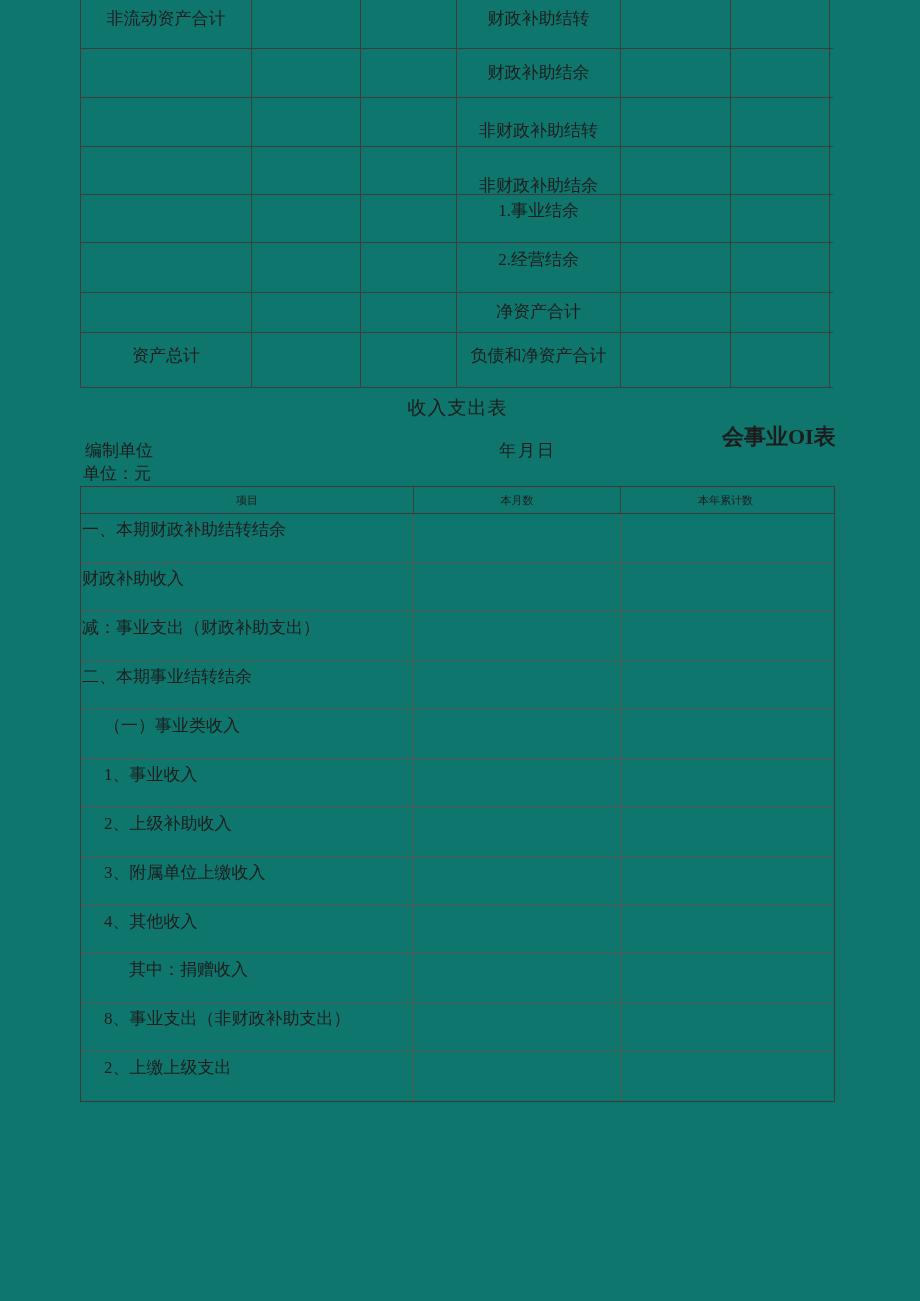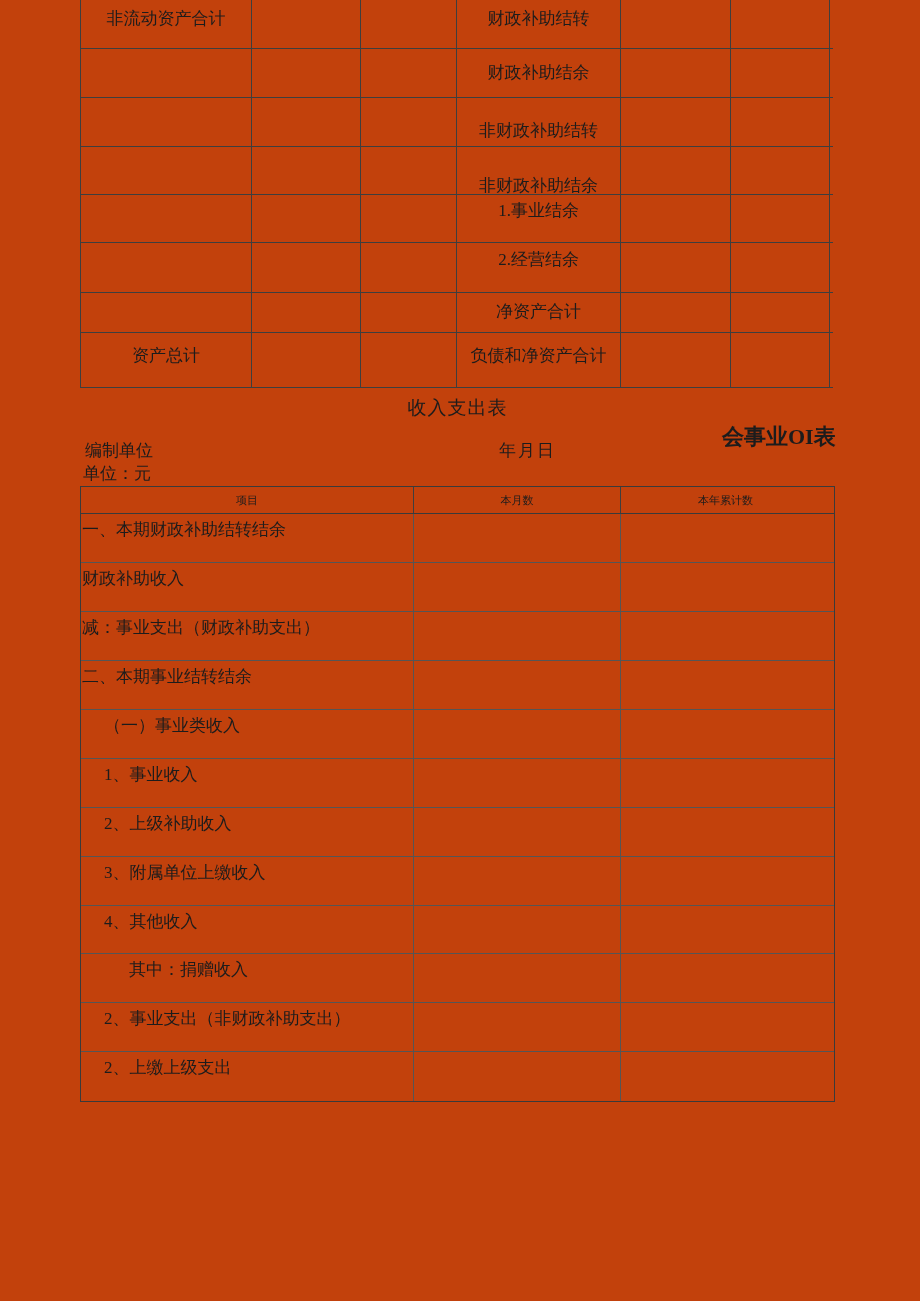--- a/index.html
+++ b/index.html
@@ -1,17 +1,17 @@
 <!DOCTYPE html>
 <html><head>
 <meta charset="utf-8">
 <style>
   html,body{margin:0;padding:0;background:#ffffff;}
   .page{
-    position:relative;width:920px;height:1301px;background:#c2410c;overflow:hidden;
+    position:relative;width:920px;height:1301px;background:#0f766e;overflow:hidden;
     font-family:"Liberation Serif",serif;color:#1c1c1c;
   }
   
   .bal-table{
     position:absolute;left:80px;top:0;width:753px;
     border-left:1.4px solid #3e3e3e;box-sizing:border-box;
   }
   .brow{
     display:grid;grid-template-columns:171px 109px 96px 164px 110px 99px;
     border-bottom:1.4px solid #3e3e3e;box-sizing:border-box;
@@ -219,21 +219,21 @@
     </div>
 
     <div class="irow ind2">
       <div class="ilabel">其中：捐赠收入</div>
       <div></div>
       <div></div>
     </div>
 
 
     <div class="irow ind1">
-      <div class="ilabel">2、事业支出（非财政补助支出）</div>
+      <div class="ilabel">8、事业支出（非财政补助支出）</div>
       <div></div>
       <div></div>
     </div>
 
     <div class="irow ind1">
       <div class="ilabel">2、上缴上级支出</div>
       <div></div>
       <div></div>
     </div>
 

